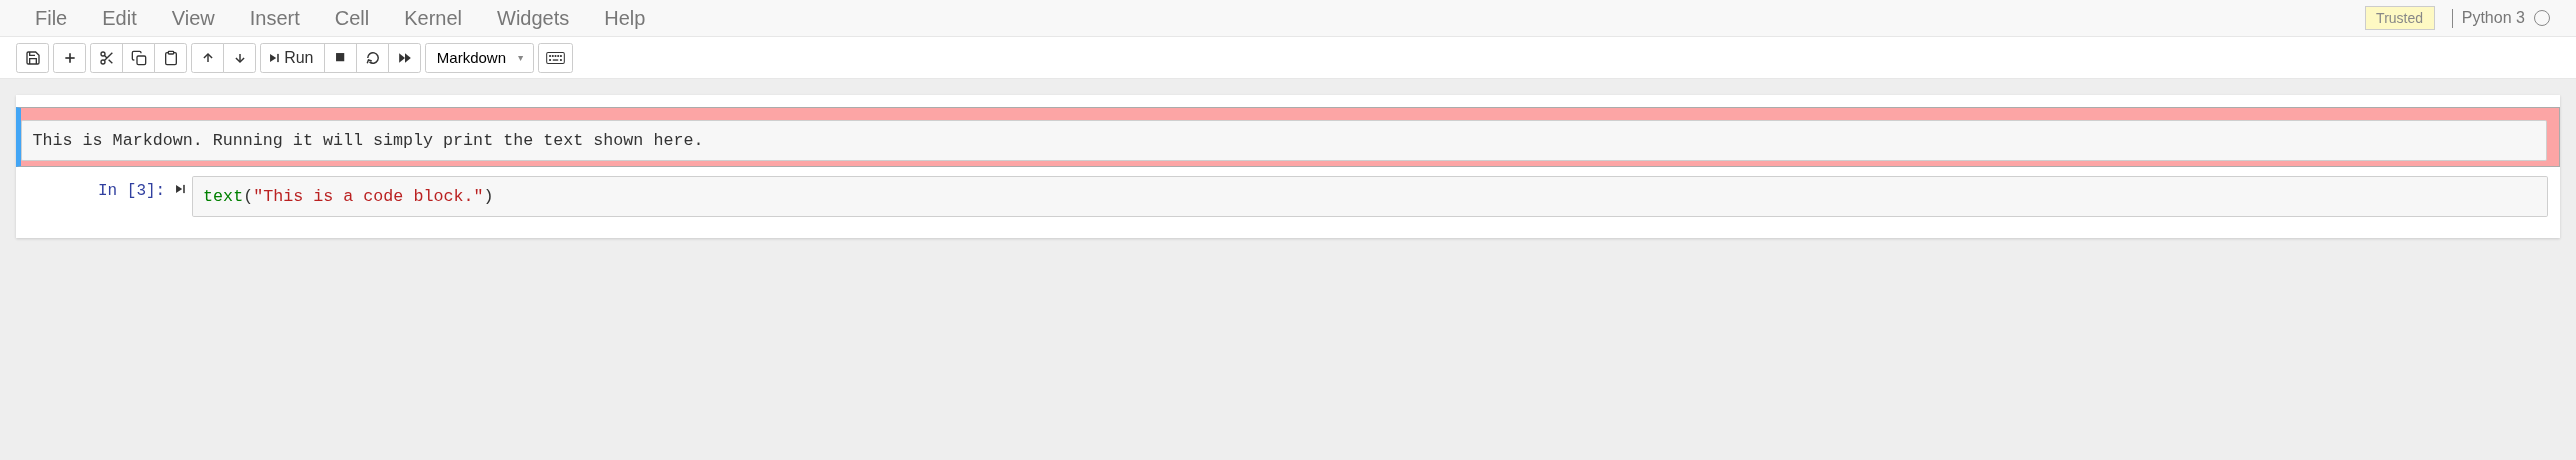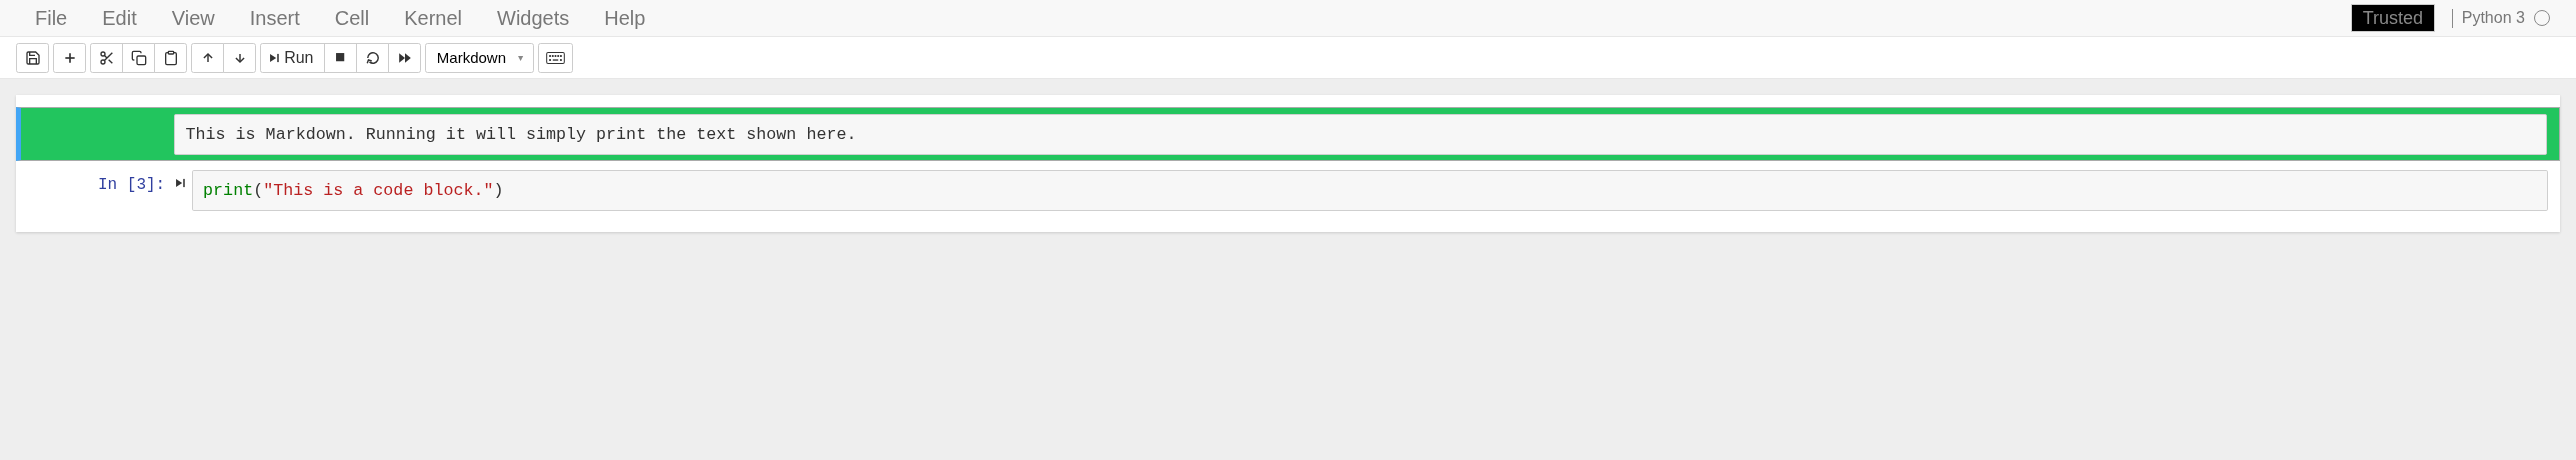--- a/index.html
+++ b/index.html
@@ -30,23 +30,23 @@
       display: flex;
       align-items: center;
     }
     .menubar-spacer {
       flex: 1;
     }
     .trusted-badge {
       border: 0.9px solid #ccc;
       padding: 2.6px 10.5px;
       color: #888;
-      font-size: 18px;
+      font-size: 14px;
       margin-right: 17.5px;
-      background: #000000;
+      background: #fef9c3;
     }
     .kernel-divider {
       width: 0.9px;
       height: 19px;
       background: #888;
       margin-right: 8.8px;
     }
     .kernel-name {
       color: #777;
       font-size: 16px;
@@ -140,21 +140,22 @@
     }
     .cell {
       display: flex;
       position: relative;
       padding: 5.3px 12.3px 5.3px 0;
       margin-bottom: 3.5px;
     }
     .cell.selected {
       border: 0.9px solid #ababab;
       border-left: 5.3px solid #42a5f5;
-      background: #22c55e;
+      background: #fca5a5;
+      flex-direction: column;
     }
     .cell.selected .prompt-col {
       width: 153px;
     }
     .prompt-col {
       width: 158px;
       flex-shrink: 0;
       display: flex;
       justify-content: flex-end;
       align-items: flex-start;
@@ -340,20 +341,20 @@
       <div class="prompt-col">
         <span class="prompt-label">In [3]:</span>
       </div>
       <div class="run-cell-btn">
         <svg width="12.3" height="14" viewBox="0 0 24 24" fill="#333">
             <polygon points="4 4 16 12 4 20"></polygon>
             <rect x="18" y="4" width="3" height="16"></rect>
           </svg>
       </div>
       <div class="cell-body">
-        <div class="input-area code"><span class="code-keyword">print</span><span class="code-paren">(</span><span class="code-string">"This is a code block."</span><span class="code-paren">)</span></div>
+        <div class="input-area code"><span class="code-keyword">text</span><span class="code-paren">(</span><span class="code-string">"This is a code block."</span><span class="code-paren">)</span></div>
       </div>
     </div>
 
 
   </div>
 </div>
 
 
 </body></html>

